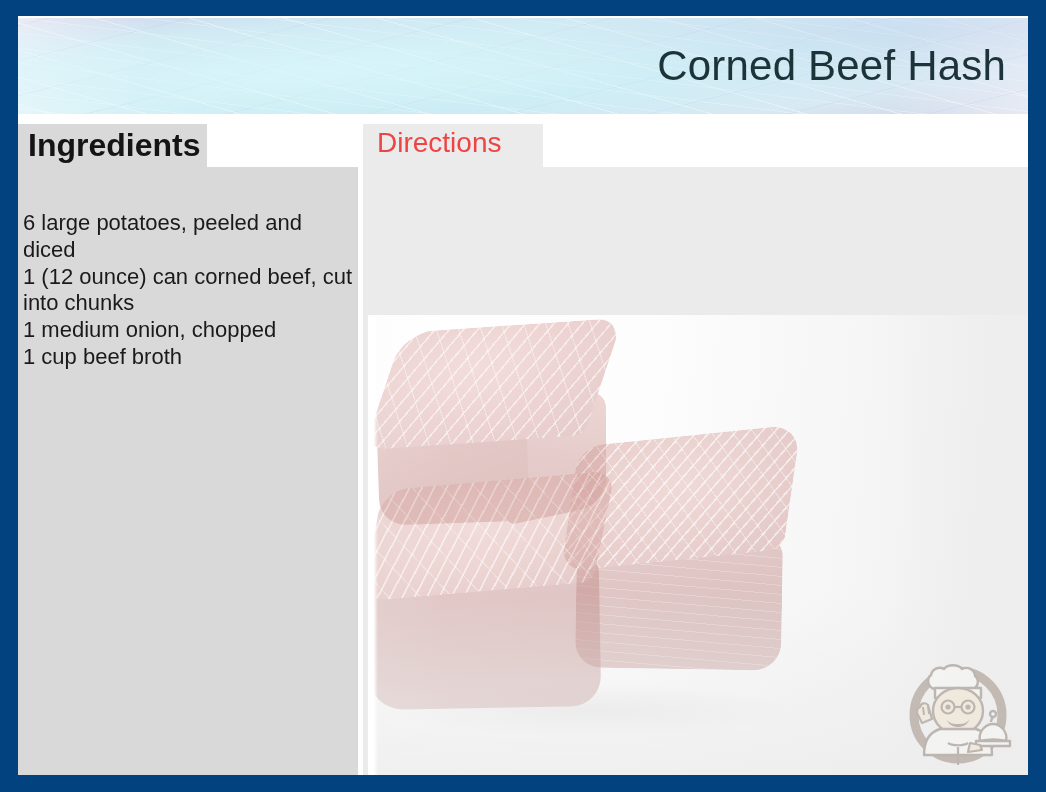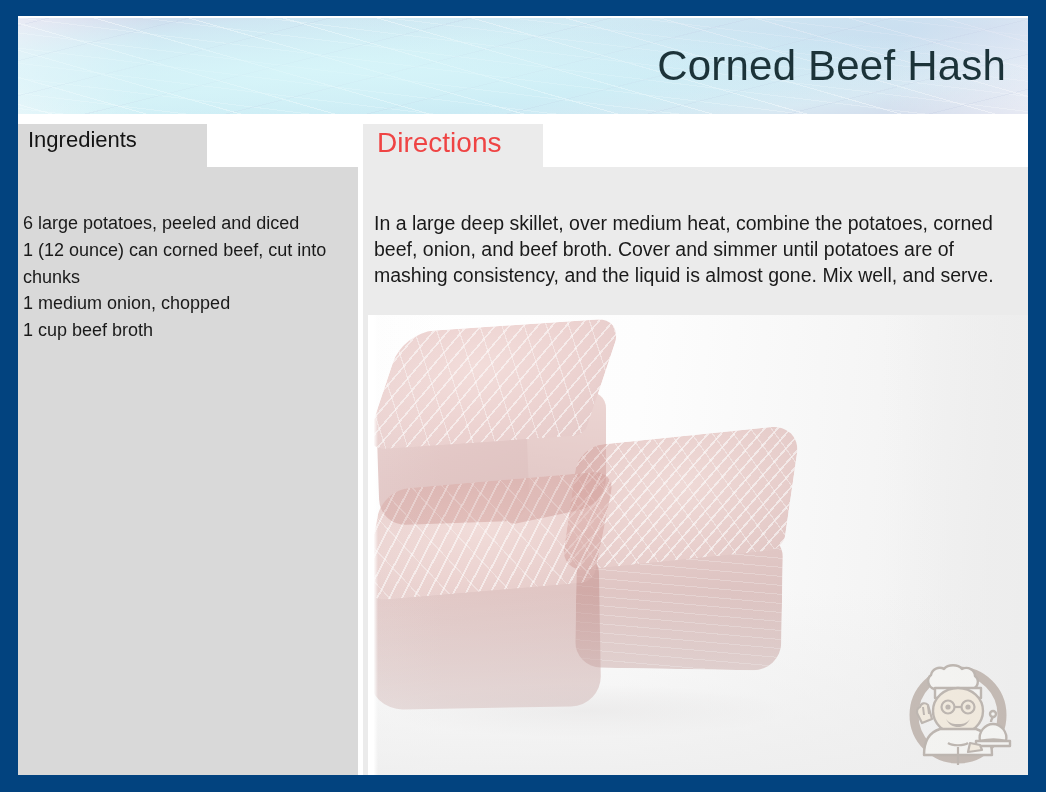--- a/index.html
+++ b/index.html
@@ -88,39 +88,39 @@
     left: 0;
     top: 0;
     width: 189px;
     height: 43px;
     background: #d9d9d9;
   }
   .tab-left-label {
     position: absolute;
     left: 10px;
     top: 3px;
-    font-size: 22px;
-    font-weight: 400;
+    font-size: 32px;
+    font-weight: 700;
     color: #141414;
     white-space: nowrap;
   }
   .panel-left {
     position: absolute;
     left: 0;
     top: 43px;
     width: 340px;
     height: 608px;
     background: #d9d9d9;
   }
   .ingredients-text {
     position: absolute;
     left: 5px;
     top: 43px;
     width: 330px;
-    font-size: 18px;
+    font-size: 22px;
     line-height: 26.8px;
     color: #1a1a1a;
     white-space: pre-wrap;
   }
 
   
   .col-right {
     position: absolute;
     left: 345px;
     top: 108px;
@@ -303,21 +303,20 @@
 1 (12 ounce) can corned beef, cut into chunks
 1 medium onion, chopped
 1 cup beef broth</div>
       </div>
     </div>
 
     <div class="col-right">
       <div class="tab-right"></div>
       <div class="tab-right-label">Directions</div>
       <div class="panel-right">
-        <div class="directions-text">In a large deep skillet, over medium heat, combine the potatoes, corned beef, onion, and beef broth. Cover and simmer until potatoes are of mashing consistency, and the liquid is almost gone. Mix well, and serve.</div>
 
         <div class="photo">
           <div class="photo-bg"></div>
           <div class="photo-shadow"></div>
 
           <div class="cube cube-a">
             <div class="cube-face side"></div>
             <div class="cube-face front"></div>
             <div class="cube-face top"></div>
           </div>

